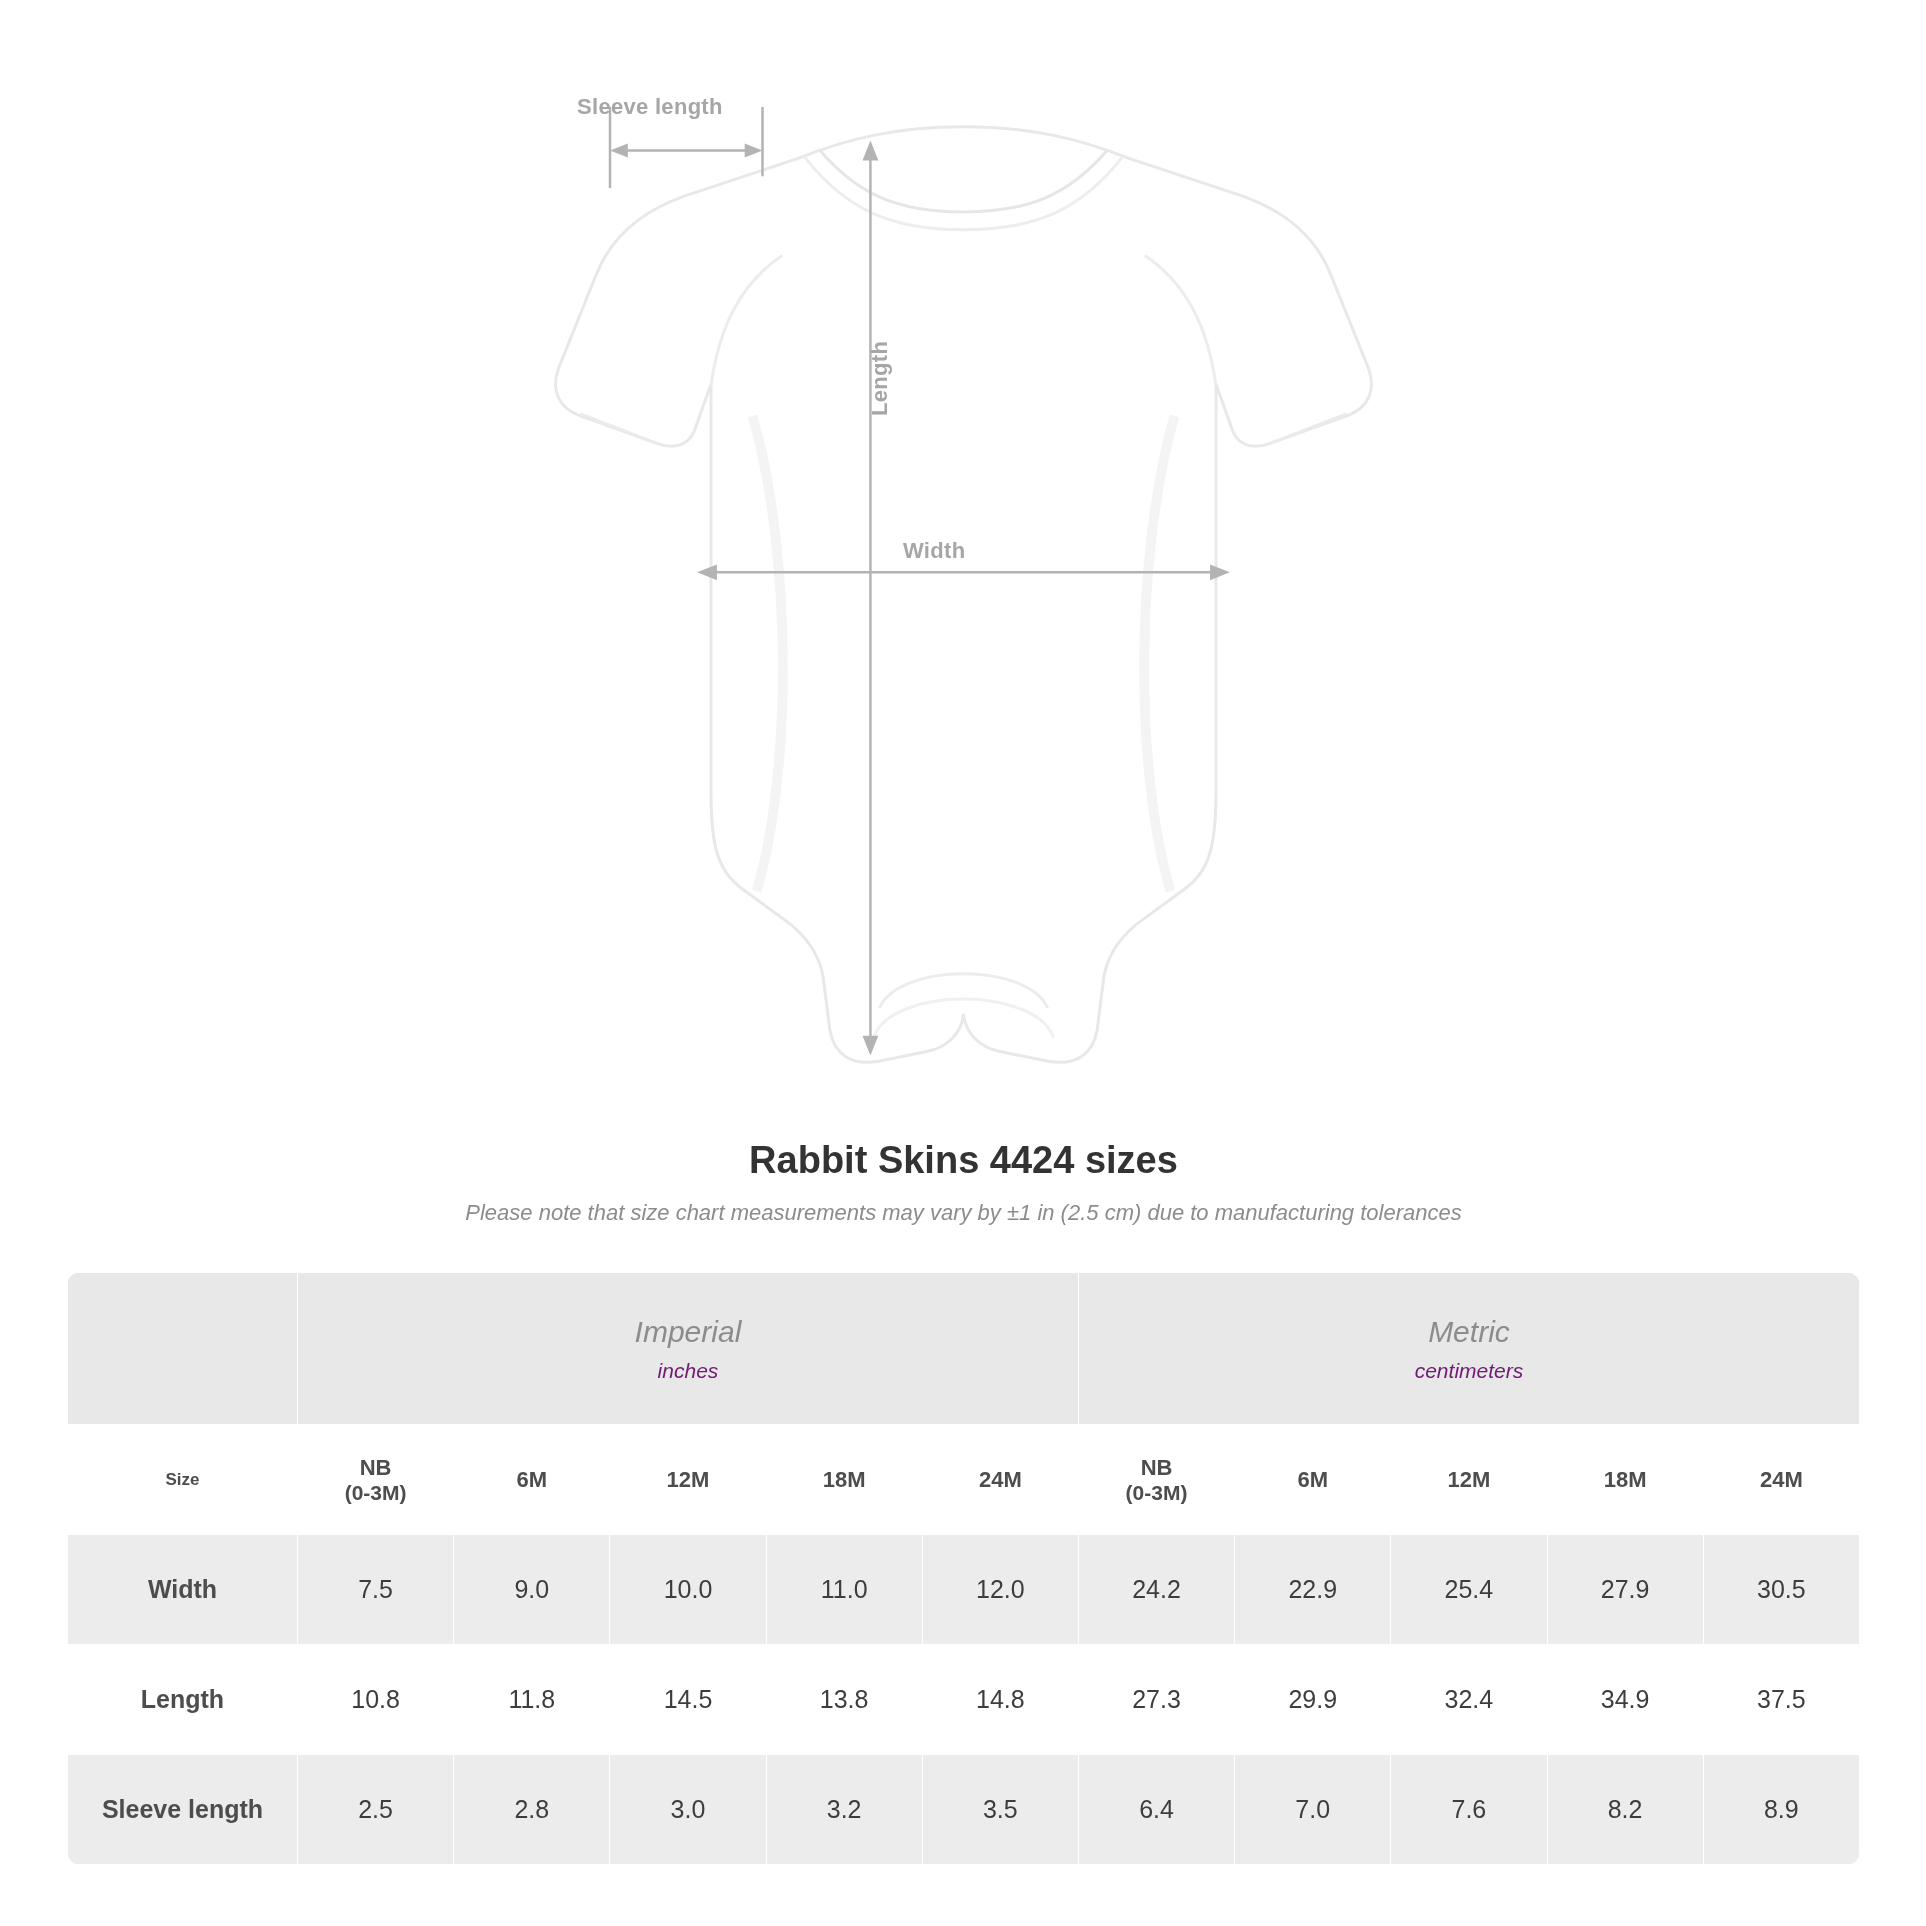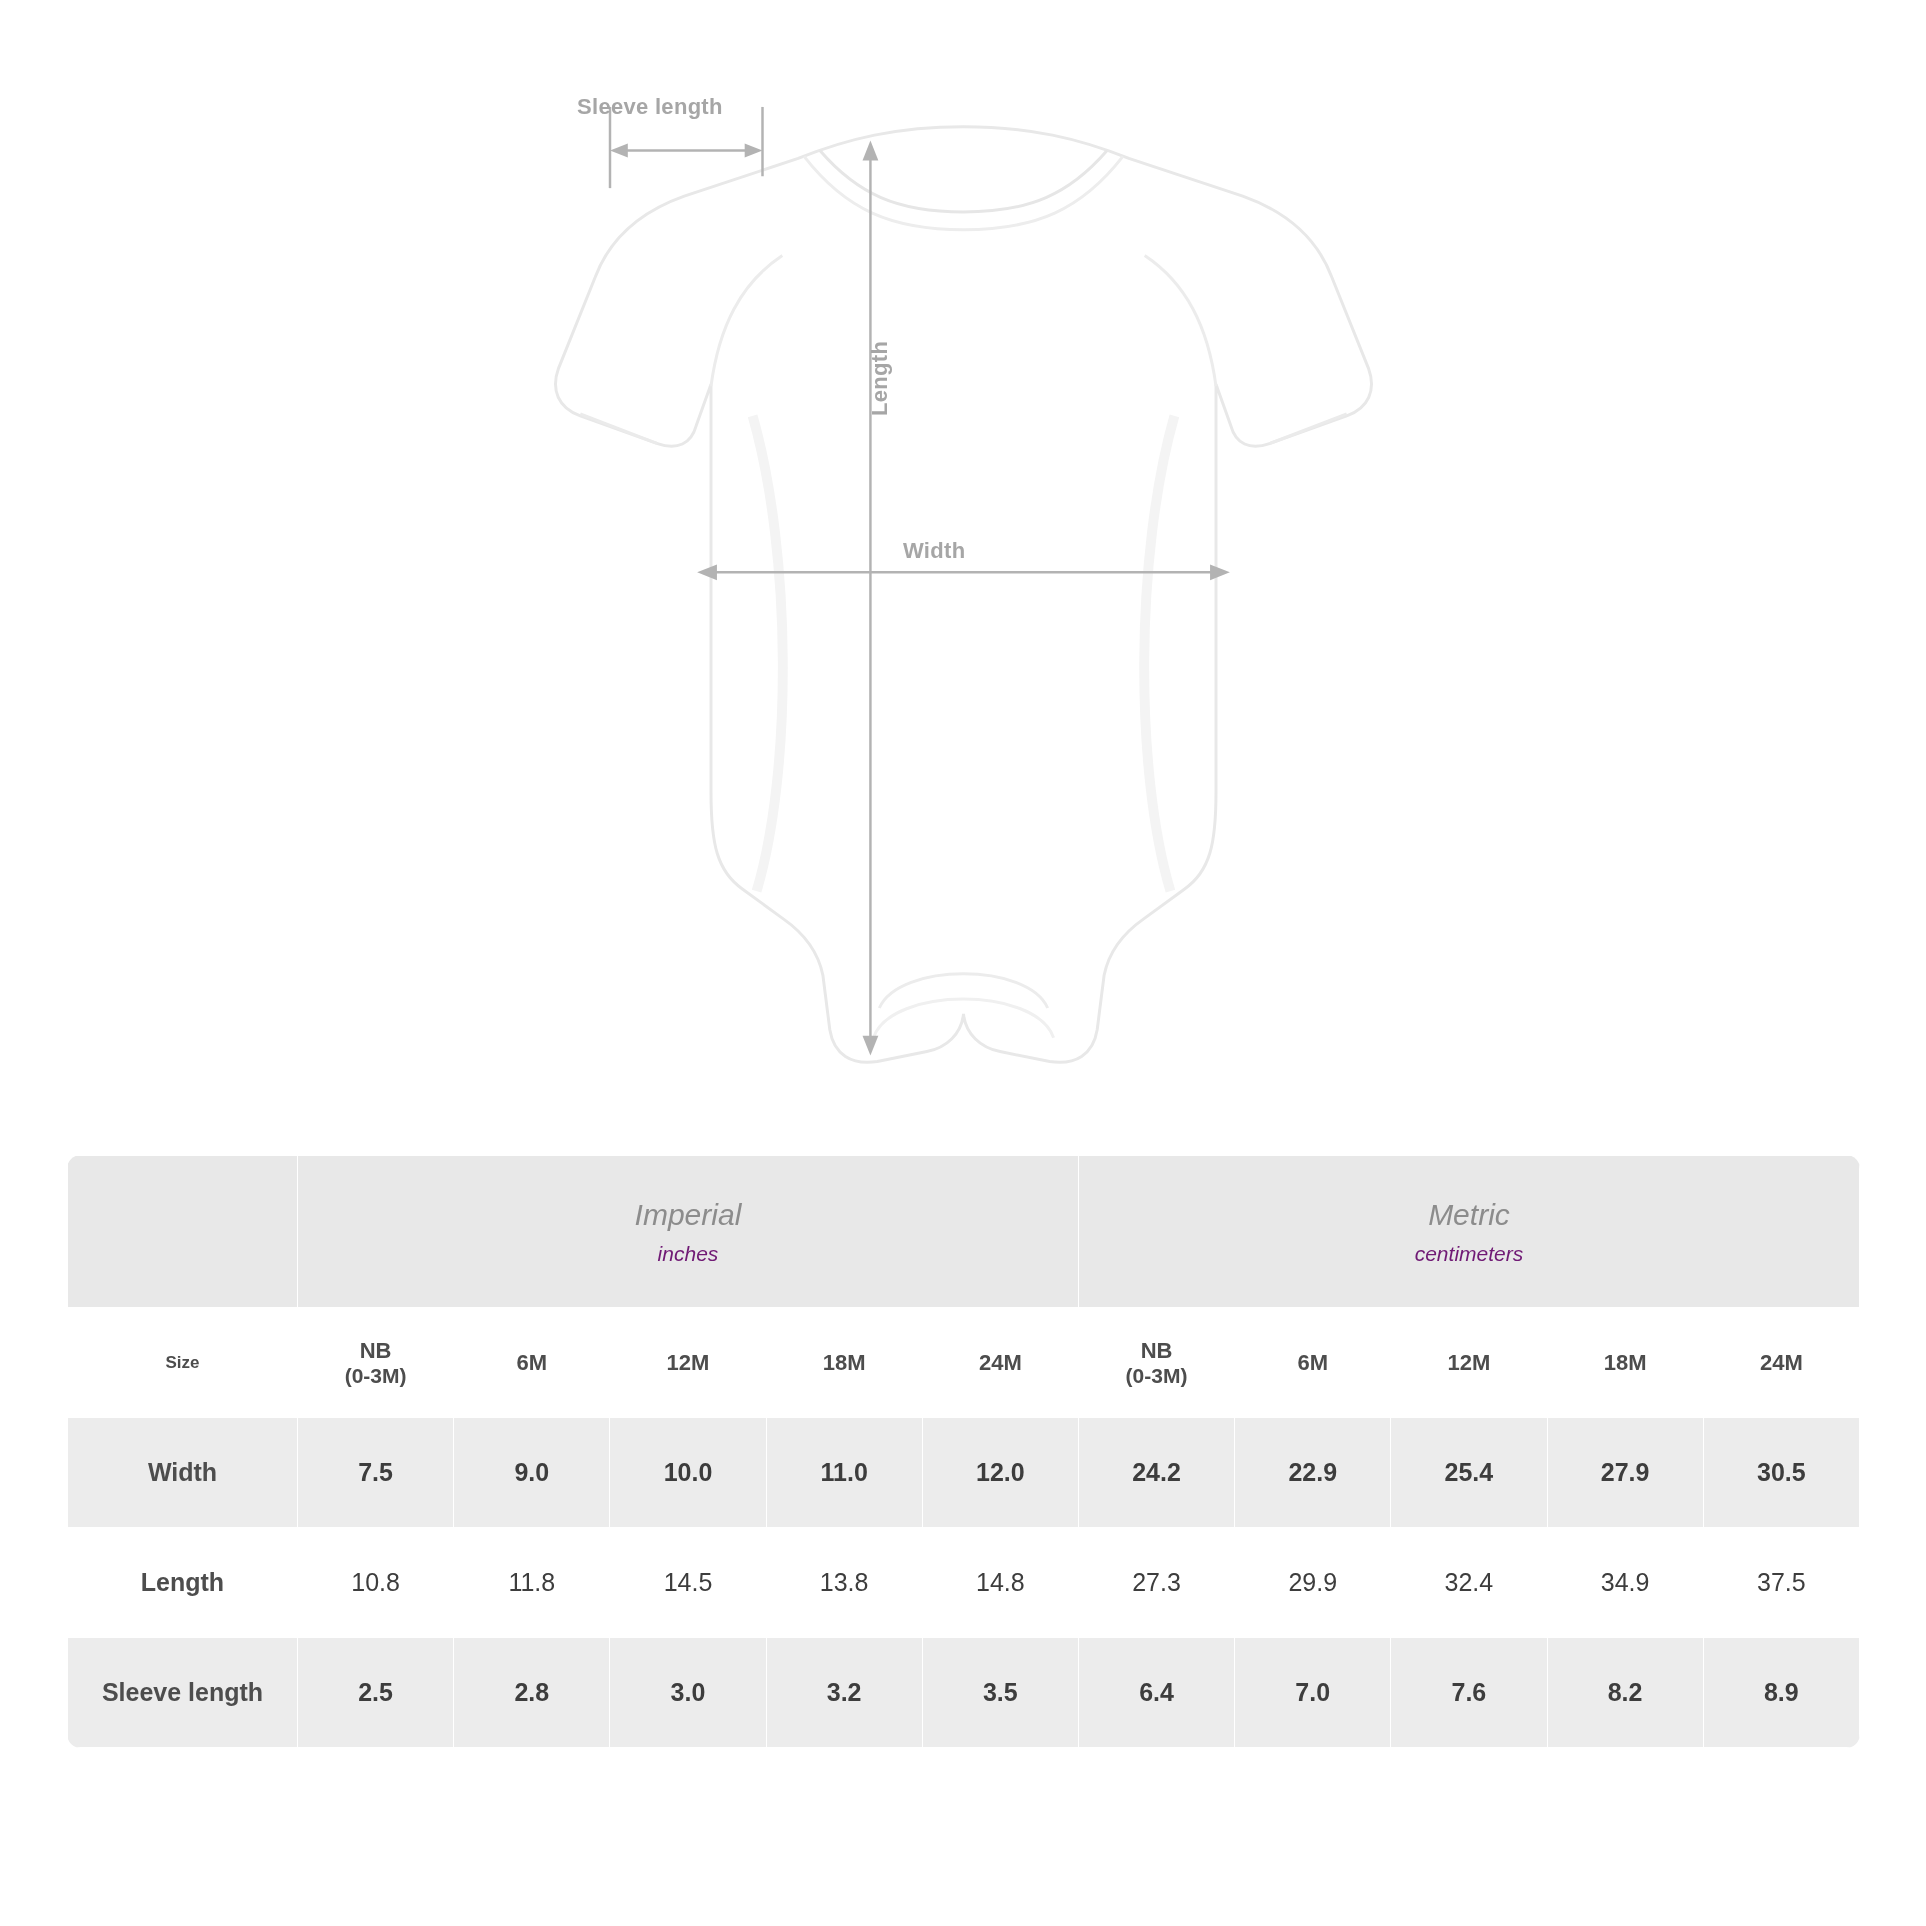--- a/index.html
+++ b/index.html
@@ -132,21 +132,20 @@
     font-size: 25px;
     color: #3d3d3d;
   }
   tr.data-row td.row-label {
     font-weight: bold;
     font-size: 25px;
     color: #4d4d4d;
   }
   tr.shaded td {
     background: #ececec;
-    font-weight: bold;
   }
   tr.plain td {
     background: #ffffff;
   }
   col.label-col { width: 230px; }
 </style>
 </head>
 <body>
 
 <div class="page">
@@ -221,20 +220,24 @@
         <polygon points="704,578 724,570 724,586" fill="#b3b3b3" stroke="none"></polygon>
         <polygon points="1242,578 1222,570 1222,586" fill="#b3b3b3" stroke="none"></polygon>
       </g>
     </svg>
 
     <div class="dim-label sleeve">Sleeve length</div>
     <div class="dim-label width">Width</div>
     <div class="dim-label length">Length</div>
   </div>
 
+  <div class="title-block">
+    <h1 class="chart-title">Rabbit Skins 4424 sizes</h1>
+    <p class="chart-note">Please note that size chart measurements may vary by ±1 in (2.5 cm) due to manufacturing tolerances</p>
+  </div>
 
   <div class="table-wrap">
     <table class="size-table">
       <colgroup>
         <col class="label-col">
         <col>
           <col>
           <col>
           <col>
           <col>

